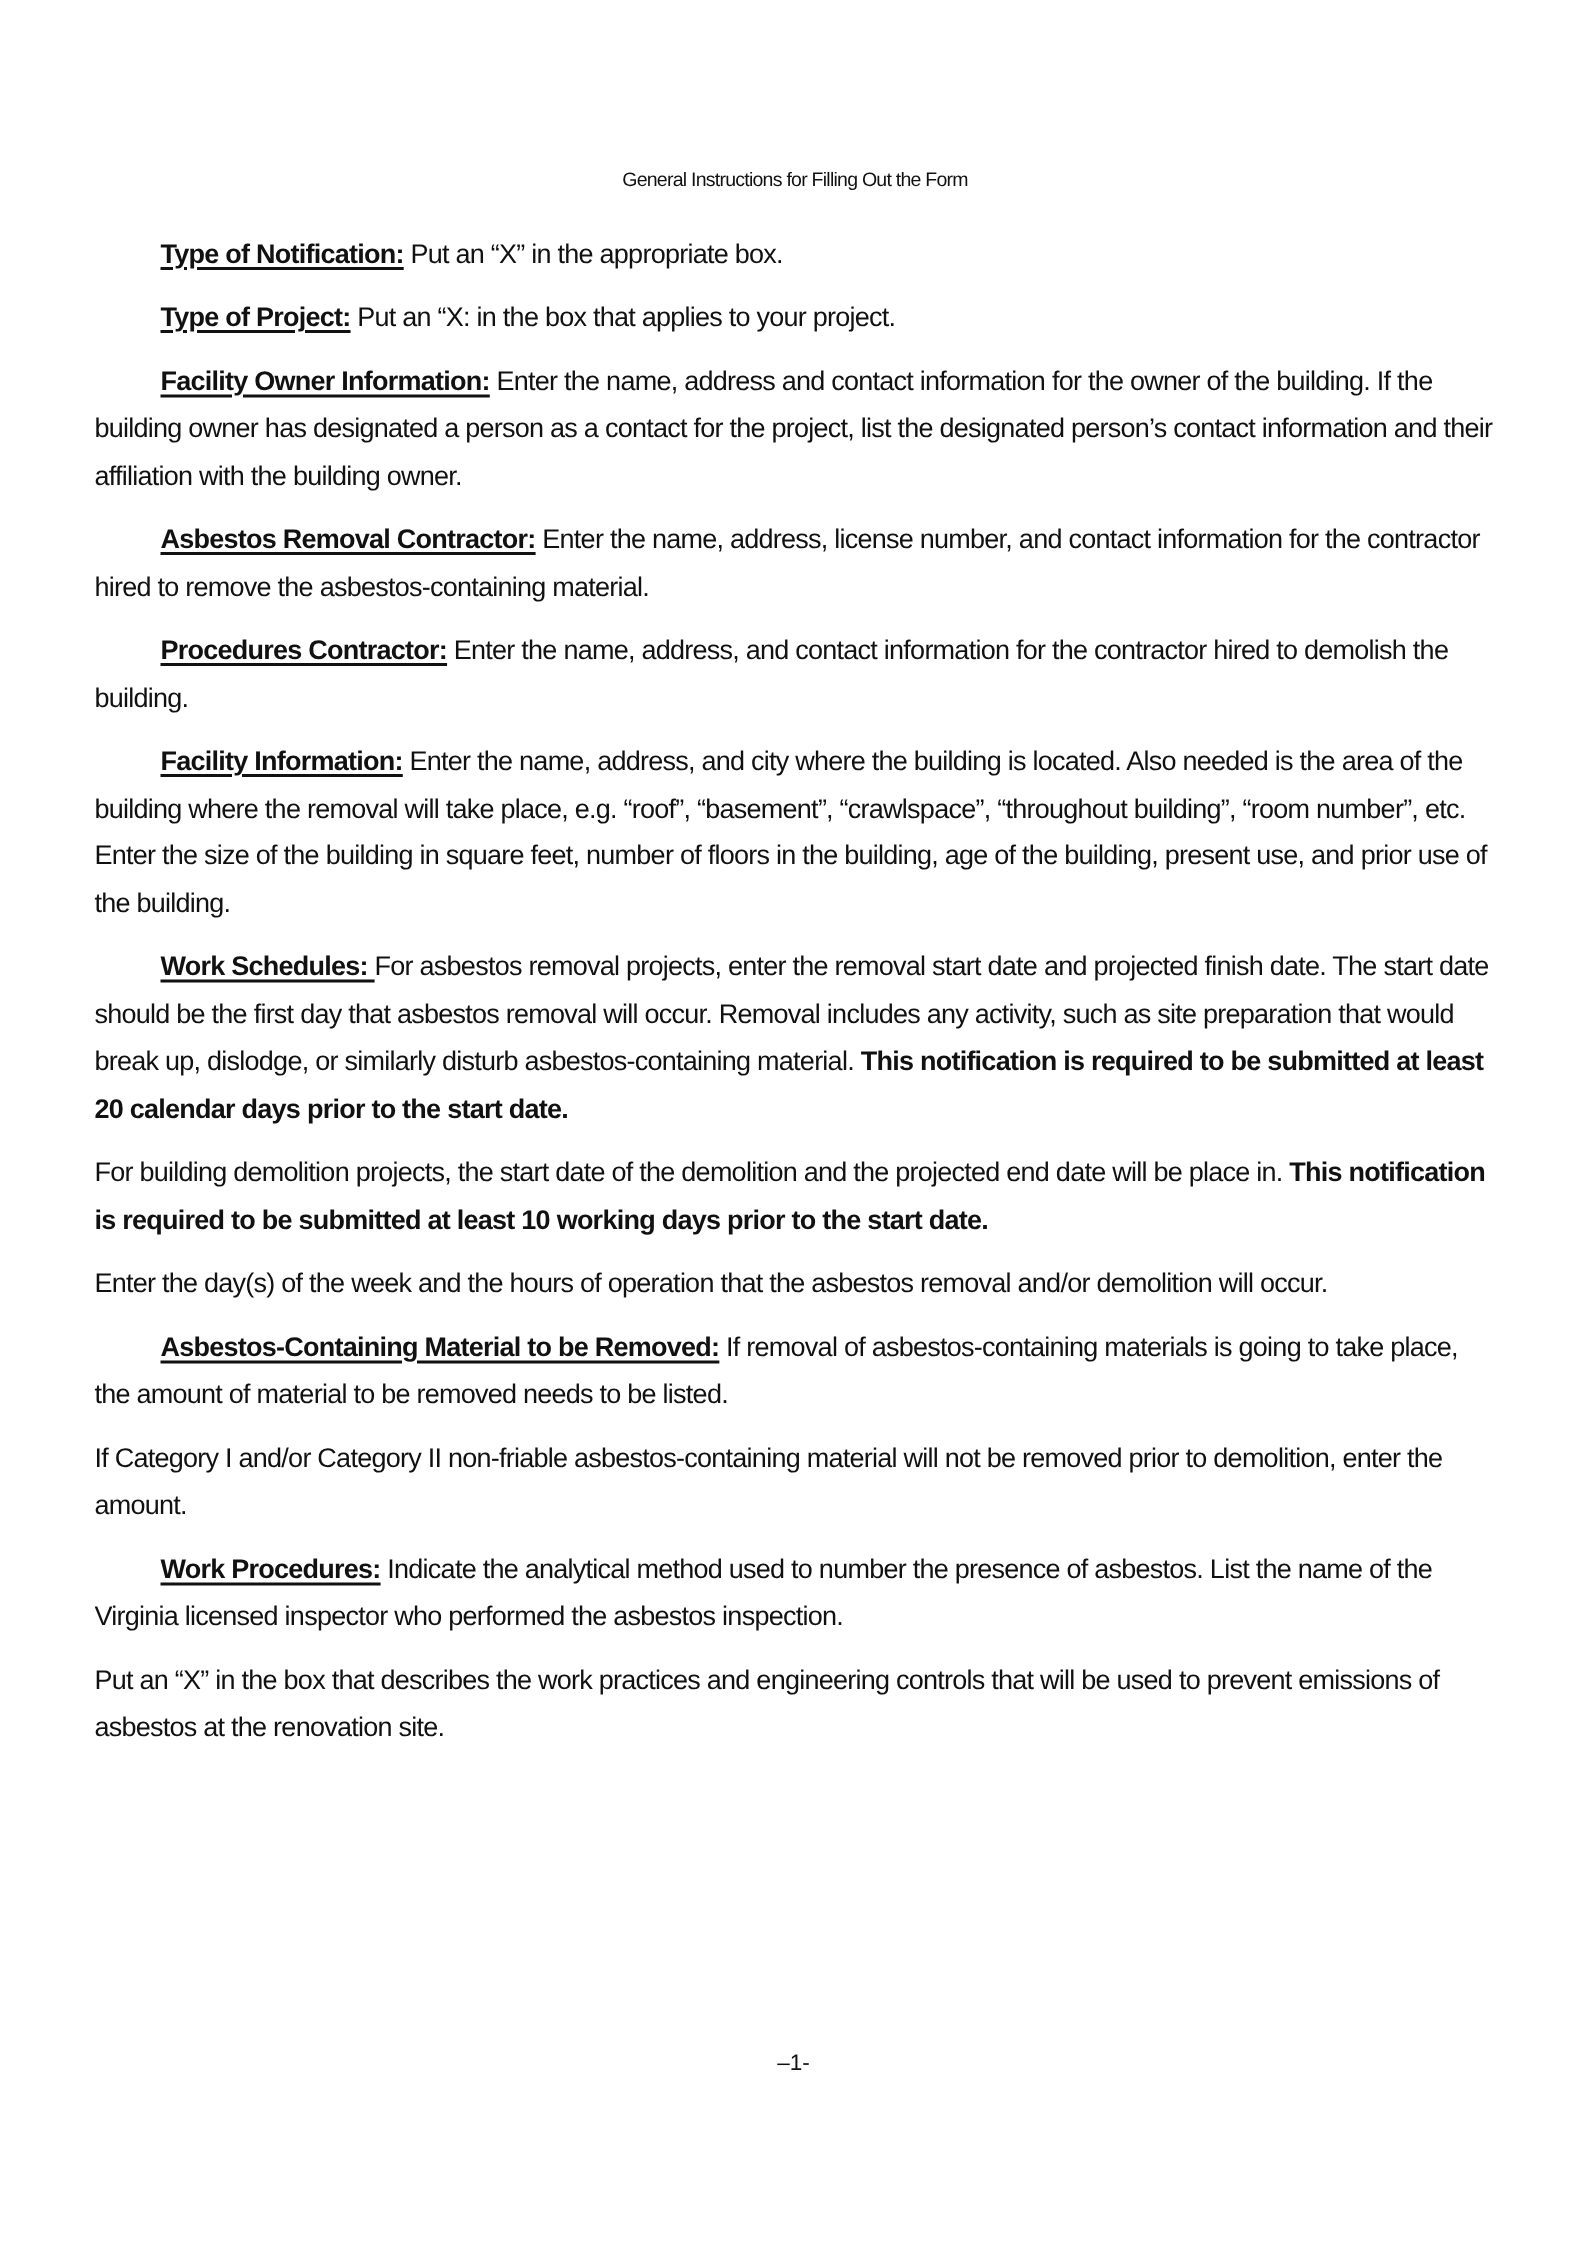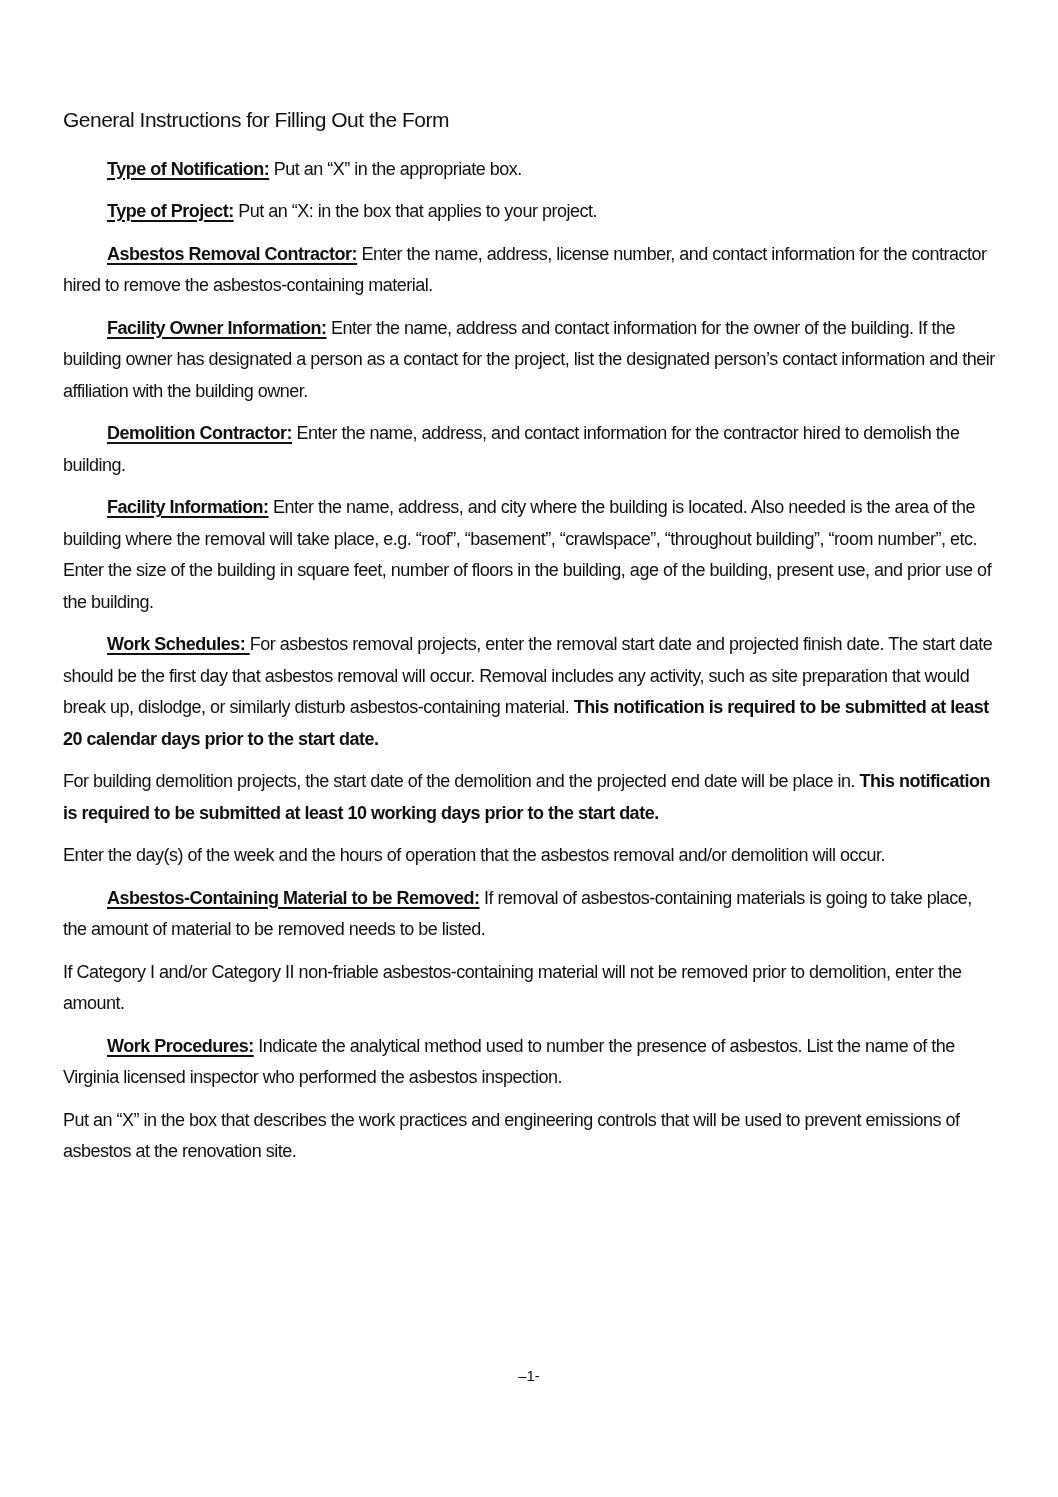--- a/index.html
+++ b/index.html
@@ -22,21 +22,22 @@
     color: #111111;
   }
   .doc-title {
     margin: 0 0 11px 0;
     text-align: center;
     font-weight: bold;
     font-size: 18.5px;
   }
   .doc-subtitle {
     margin: 0 0 18px 0;
-    font-size: 21px;
+    text-align: center;
+    font-size: 13px;
   }
   p.para {
     margin: 0 0 11px 0;
   }
   .lead {
     font-weight: bold;
     text-decoration: underline;
     text-decoration-thickness: 2px;
     text-underline-offset: 3px;
     margin-left: 44px;
@@ -59,25 +60,25 @@
 <body>
 
 <div class="page">
 
   <div class="doc-subtitle">General Instructions for Filling Out the Form</div>
 
   <p class="para"><span class="lead">Type of Notification:</span><span> Put an “X” in the appropriate box.</span></p>
 
   <p class="para"><span class="lead">Type of Project:</span><span> Put an “X: in the box that applies to your project.</span></p>
 
+  <p class="para"><span class="lead">Facility Owner Information:</span><span> Enter the name, address and contact information for the owner of the building. If the building owner has designated a person as a contact for the project, list the designated person’s contact information and their affiliation with the building owner.</span></p>
+
   <p class="para"><span class="lead">Asbestos Removal Contractor:</span><span> Enter the name, address, license number, and contact information for the contractor hired to remove the asbestos-containing material.</span></p>
 
-  <p class="para"><span class="lead">Facility Owner Information:</span><span> Enter the name, address and contact information for the owner of the building. If the building owner has designated a person as a contact for the project, list the designated person’s contact information and their affiliation with the building owner.</span></p>
-
-  <p class="para"><span class="lead">Demolition Contractor:</span><span> Enter the name, address, and contact information for the contractor hired to demolish the building.</span></p>
+  <p class="para"><span class="lead">Procedures Contractor:</span><span> Enter the name, address, and contact information for the contractor hired to demolish the building.</span></p>
 
   <p class="para"><span class="lead">Facility Information:</span><span> Enter the name, address, and city where the building is located. Also needed is the area of the building where the removal will take place, e.g. “roof”, “basement”, “crawlspace”, “throughout building”, “room number”, etc. Enter the size of the building in square feet, number of floors in the building, age of the building, present use, and prior use of the building.</span></p>
 
   <p class="para"><span class="lead">Work Schedules: </span><span> For asbestos removal projects, enter the removal start date and projected finish date. The start date should be the first day that asbestos removal will occur. Removal includes any activity, such as site preparation that would break up, dislodge, or similarly disturb asbestos-containing material. </span><span class="bold-tail">This notification is required to be submitted at least 20 calendar days prior to the start date.</span></p>
 
   <p class="para"><span>For building demolition projects, the start date of the demolition and the projected end date will be place in. </span><span class="bold-tail">This notification is required to be submitted at least 10 working days prior to the start date.</span></p>
 
   <p class="para"><span>Enter the day(s) of the week and the hours of operation that the asbestos removal and/or demolition will occur.</span></p>
 
   <p class="para"><span class="lead">Asbestos-Containing Material to be Removed:</span><span> If removal of asbestos-containing materials is going to take place, the amount of material to be removed needs to be listed.</span></p>

